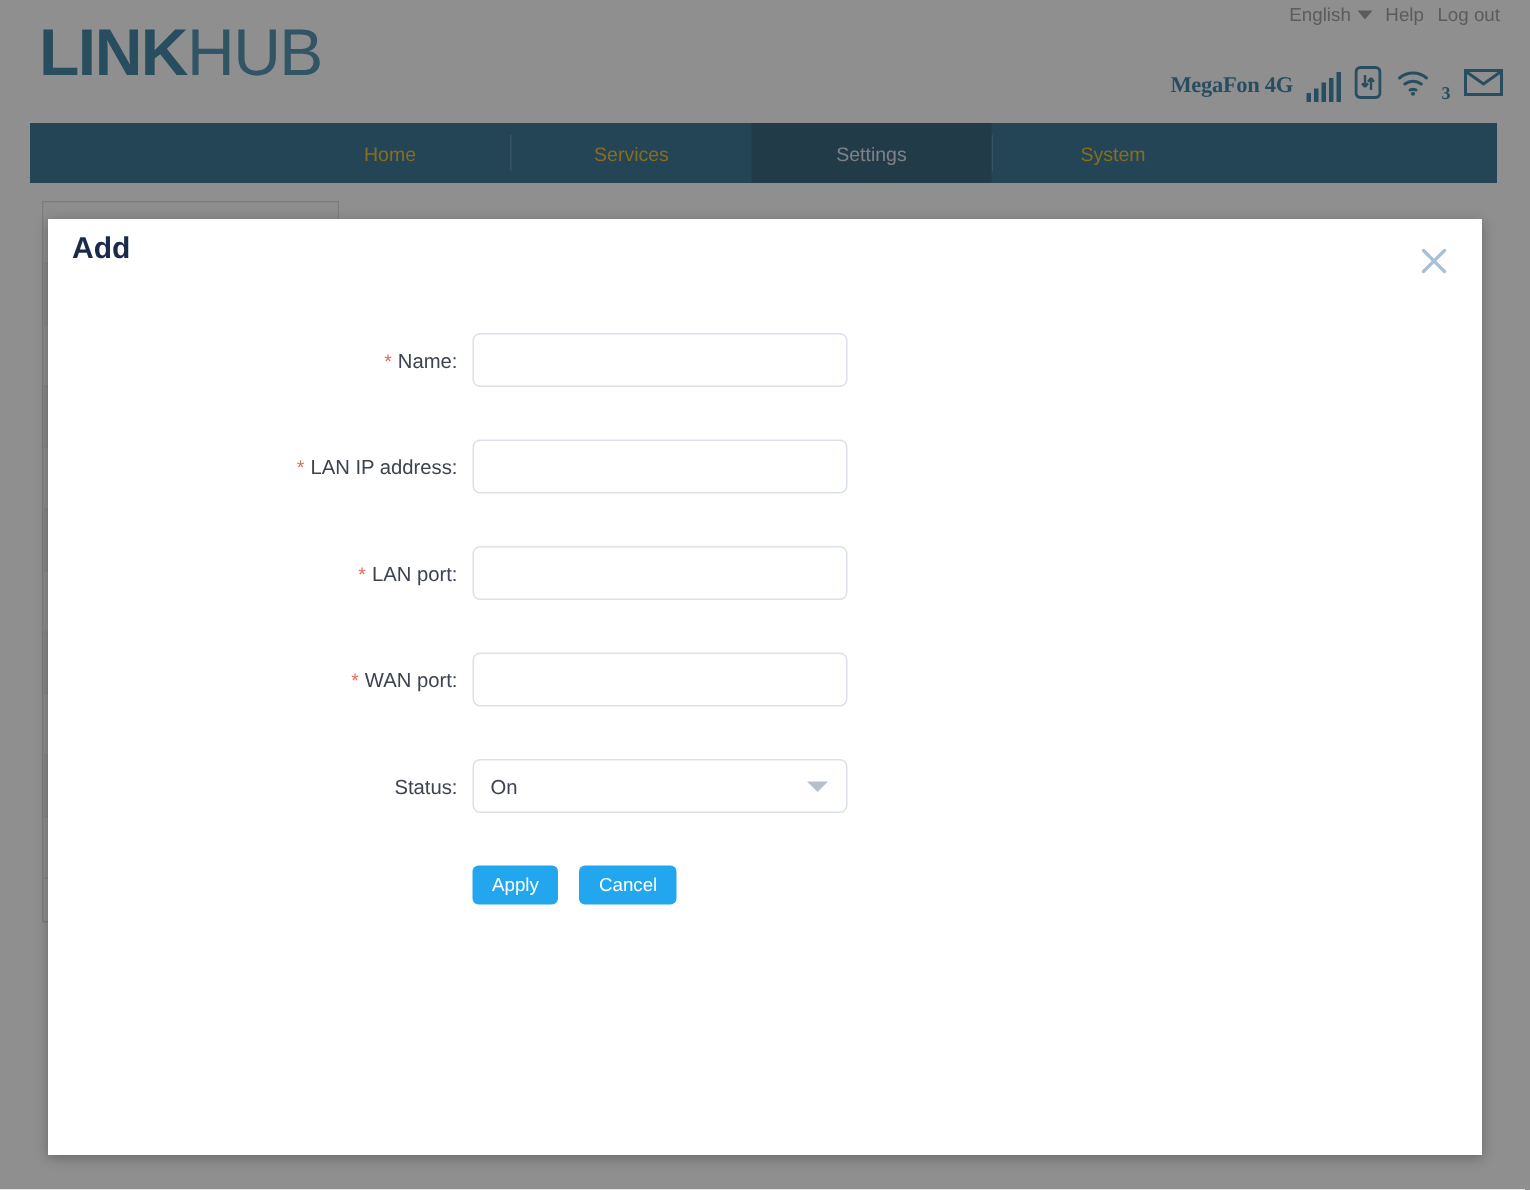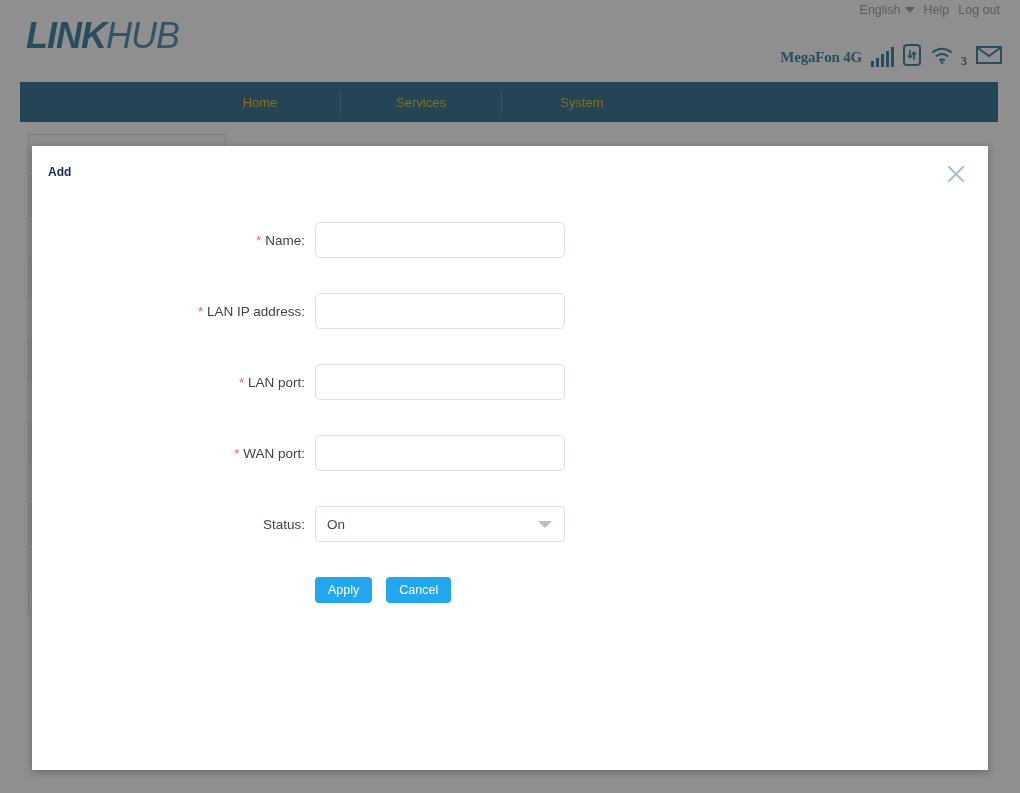--- a/index.html
+++ b/index.html
@@ -57,25 +57,24 @@
     border-left: 5px solid transparent;
     border-right: 5px solid transparent;
     border-top: 6px solid #8e8e8e;
     display: inline-block;
   }
 
   .logo {
     position: absolute;
     left: 26px;
     top: 11px;
-    font-size: 36px;
+    font-size: 44px;
     line-height: 50px;
     letter-spacing: -1px;
     white-space: nowrap;
-    font-style: italic;
   }
   .logo .strong {
     font-weight: bold;
     color: #1b6e96;
   }
   .logo .thin {
     font-weight: 300;
     color: #2f7ea3;
   }
 
@@ -234,22 +233,22 @@
     top: 146px;
     width: 956px;
     height: 624px;
     background: #ffffff;
     box-shadow: 0 2px 8px rgba(0,0,0,0.28);
     z-index: 10;
   }
   .modal-title {
     position: absolute;
     left: 16px;
-    top: 19px;
-    font-size: 12px;
+    top: 9px;
+    font-size: 20px;
     font-weight: bold;
     color: #1b2a4a;
   }
   .modal-close {
     position: absolute;
     right: 18px;
     top: 14px;
     width: 28px;
     height: 28px;
     cursor: pointer;
@@ -402,20 +401,23 @@
 
   <div class="nav">
     <div class="nav-spacer"></div>
     <div class="nav-item">
       <span>Home</span>
     </div>
     <div class="nav-sep"></div>
     <div class="nav-item">
       <span>Services</span>
     </div>
+    <div class="nav-item active">
+      <span>Settings</span>
+    </div>
     <div class="nav-sep"></div>
     <div class="nav-item">
       <span>System</span>
     </div>
   </div>
 
   <div class="content">
     <div class="side-panel">
       <div class="side-row"></div>
       <div class="side-row alt"></div>

